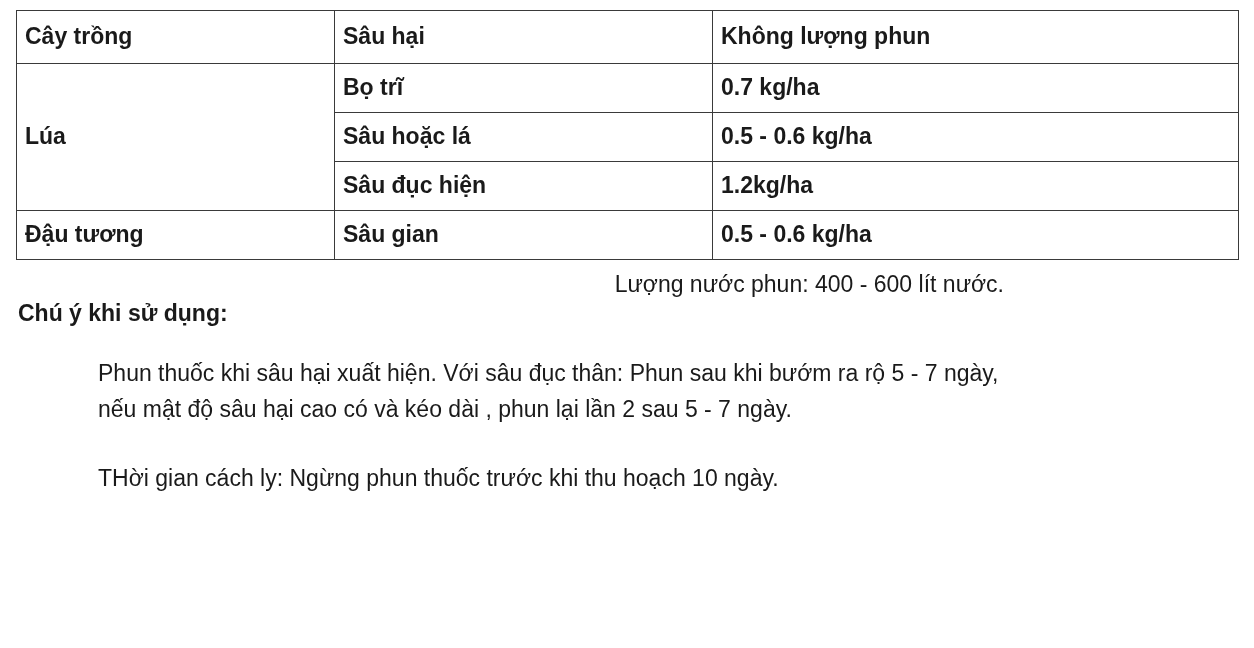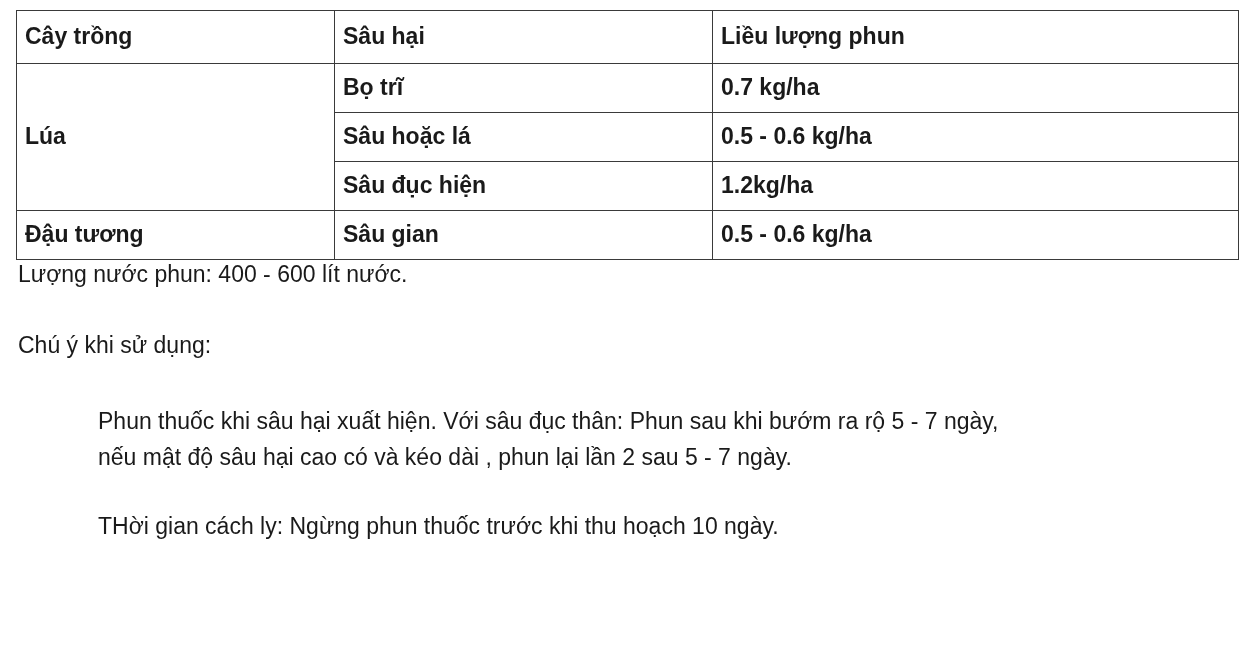--- a/index.html
+++ b/index.html
@@ -43,30 +43,31 @@
   table.dosage-table tbody td {
     height: 34px;
   }
   col.c1 { width: 318px; }
   col.c2 { width: 378px; }
   col.c3 { width: 526px; }
 
   .water-note {
     font-size: 23px;
     line-height: 1.3;
+    margin-top: 10px;
     margin-left: 2px;
+    text-align: right;
   }
   .notice-heading {
     font-size: 23px;
-    font-weight: normal;
-    margin-top: 42px;
+    font-weight: bold;
     margin-left: 2px;
   }
   .notes {
-    margin-top: 44px;
+    margin-top: 28px;
     margin-left: 82px;
   }
   .note-para {
     font-size: 23px;
     line-height: 1.58;
     margin-bottom: 32px;
     max-width: 1130px;
   }
   .note-para:last-child { margin-bottom: 0; }
 </style>
@@ -78,21 +79,21 @@
   <table class="dosage-table">
     <colgroup>
       <col class="c1">
       <col class="c2">
       <col class="c3">
     </colgroup>
     <thead>
       <tr>
         <th>Cây trồng</th>
         <th>Sâu hại</th>
-        <th>Liều lượng phun</th>
+        <th>Không lượng phun</th>
       </tr>
     </thead>
     <tbody>
       <tr>
         <td rowspan="3">Lúa</td>
         <td>Bọ trĩ</td>
         <td>0.7 kg/ha</td>
       </tr>
       <tr>
         <td>Sâu hoặc lá</td>

